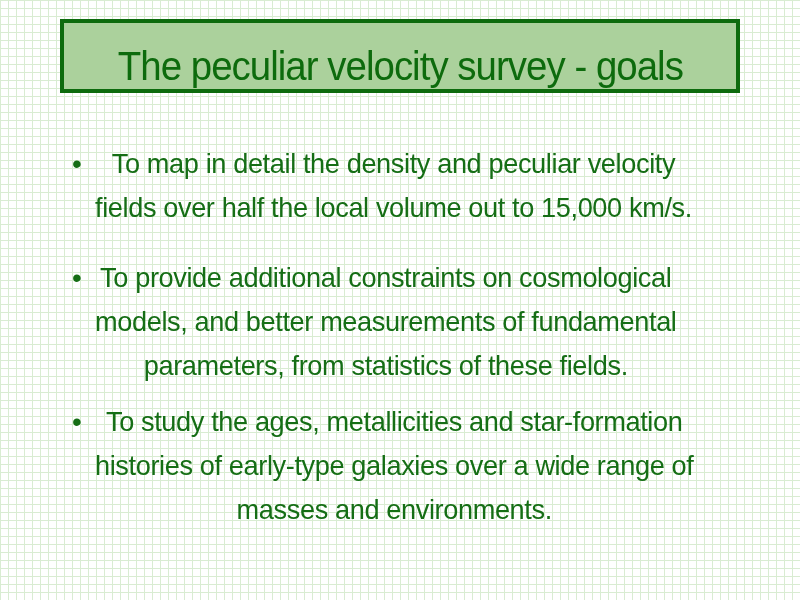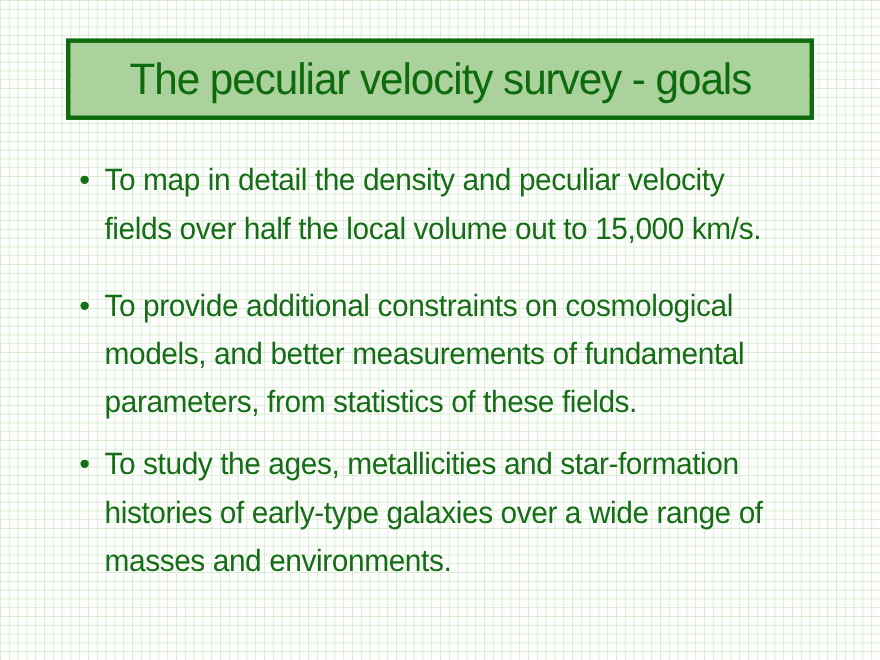--- a/index.html
+++ b/index.html
@@ -19,28 +19,28 @@
     background-color: var(--background, #ffffff);
     background-image:
       linear-gradient(to right, var(--grid-line, #d9ecd2) 1px, transparent 1px),
       linear-gradient(to bottom, var(--grid-line, #d9ecd2) 1px, transparent 1px);
     background-size: 8px 8px;
     overflow: hidden;
   }
   .title-box {
     position: absolute;
     left: 60px;
-    top: 35px;
+    top: 19px;
     width: 680px;
     height: 74px;
     box-sizing: border-box;
     background: var(--title-fill, #abd19c);
     border: 4px solid var(--title-border, #0d6b0d);
     display: flex;
-    align-items: center;
+    align-items: flex-end;
     justify-content: center;
   }
   .title-text {
     color: var(--title-border, #0d6b0d);
     font-size: 40px;
     letter-spacing: -1px;
     white-space: nowrap;
     transform: scaleX(0.96);
     transform-origin: center;
   }
@@ -54,20 +54,21 @@
   .bullet .dot {
     font-size: 28px;
     line-height: 44px;
     width: 23px;
     flex: 0 0 23px;
   }
   .bullet .lines {
     font-size: 28px;
     line-height: 44px;
     letter-spacing: -0.4px;
+    text-align: center;
   }
   .bullet .line {
     white-space: nowrap;
     transform: scaleX(0.97);
     transform-origin: left;
   }
   .bullet-1 { top: 142px; }
   .bullet-2 { top: 256px; }
   .bullet-3 { top: 400px; }
 </style>

